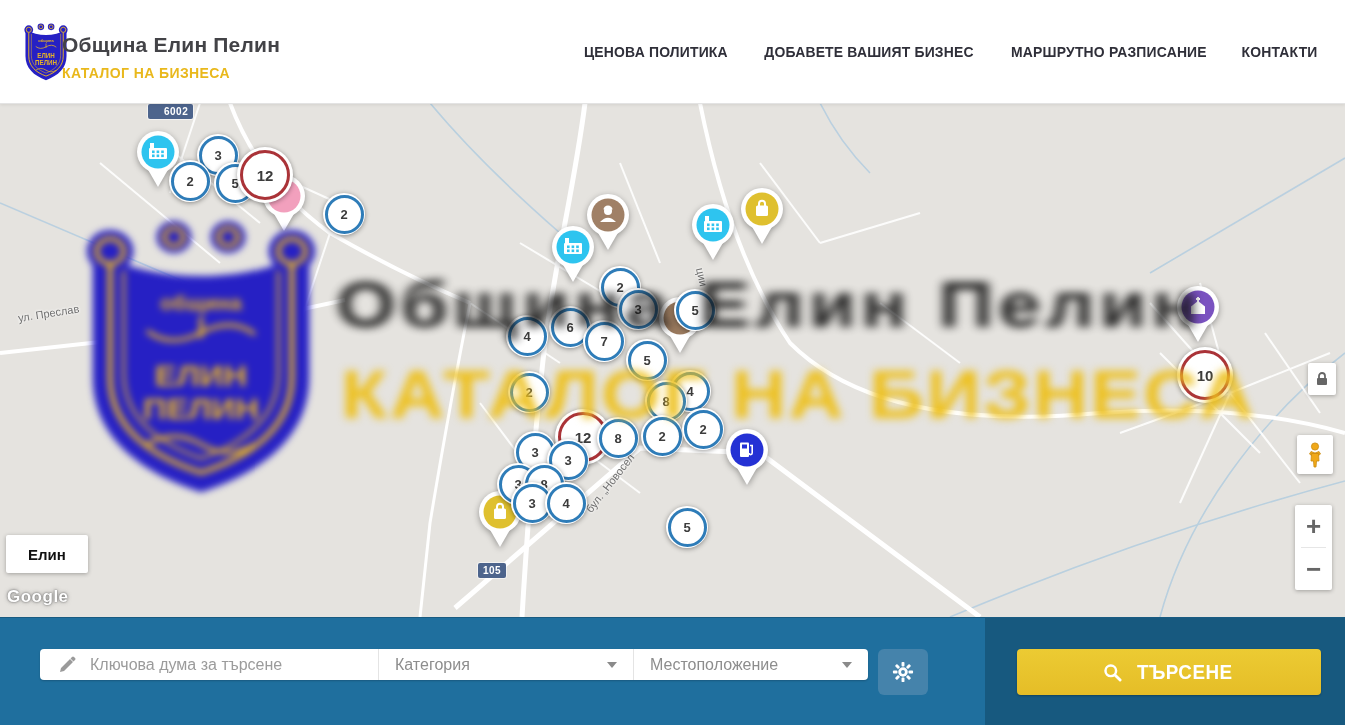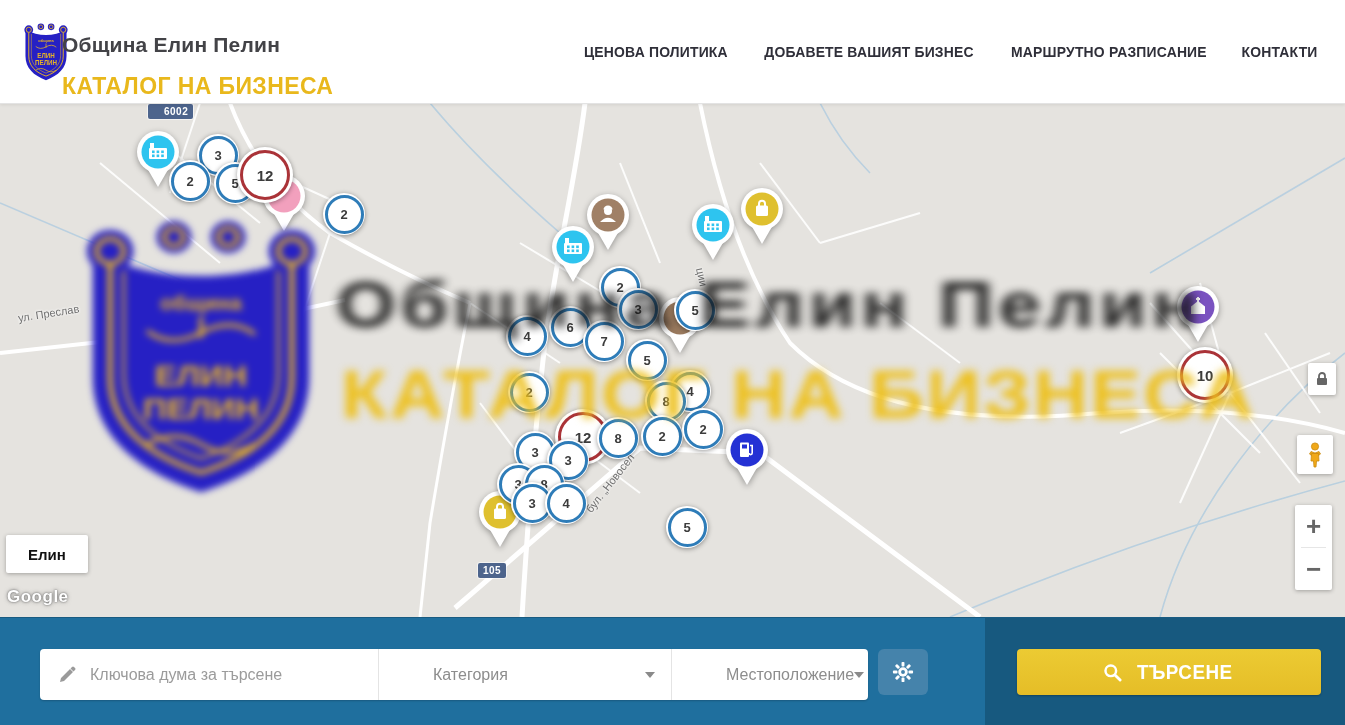--- a/index.html
+++ b/index.html
@@ -5,21 +5,21 @@
   html,body{margin:0;padding:0;}
   body{font-family:"Liberation Sans",sans-serif;background:#fff;}
   #page{position:relative;width:1345px;height:725px;overflow:hidden;background:#e5e3df;}
 
   
   #header{position:absolute;left:0;top:0;width:1345px;height:103px;background:#fff;
           border-bottom:1px solid #e3e3e3;box-shadow:0 1px 3px rgba(0,0,0,.08);z-index:50;}
   #logo-seal{position:absolute;left:24px;top:22px;width:44px;height:60px;}
   #brand{position:absolute;left:62px;top:33px;line-height:1.1;}
   #brand .t1{font-size:21px;font-weight:700;color:#434347;letter-spacing:.2px;}
-  #brand .t2{font-size:23px;font-weight:700;color:#e9b81c;letter-spacing:.4px;margin-top:18px;}
+  #brand .t2{font-size:14px;font-weight:700;color:#e9b81c;letter-spacing:.4px;margin-top:10px;}
   #nav{position:absolute;right:26px;top:0;height:103px;display:flex;align-items:center;gap:29px;}
   .nav-item{font-size:14.5px;font-weight:700;color:#2f2f39;letter-spacing:.2px;cursor:pointer;
             transform:scaleX(.96);transform-origin:center;white-space:nowrap;}
 
   
   #map{position:absolute;left:0;top:103px;width:1345px;height:514px;background:#e5e3df;z-index:1;}
   #roads{position:absolute;left:0;top:0;}
   .street-label{position:absolute;font-size:11px;color:#6f6f6f;white-space:nowrap;
                 text-shadow:0 0 3px #fff,0 0 3px #fff;z-index:2;}
   .road-shield{position:absolute;background:#4d648c;color:#fff;font-size:10px;font-weight:700;
@@ -62,22 +62,22 @@
   #ctrl-pegman{left:1297px;top:332px;width:36px;height:39px;}
   #ctrl-zoom{left:1295px;top:402px;width:37px;height:85px;flex-direction:column;padding:0;}
   #ctrl-zoom .zbtn{width:37px;height:42px;display:flex;align-items:center;justify-content:center;
                    font-size:26px;font-weight:700;color:#666;cursor:pointer;}
   #ctrl-zoom .zdiv{width:25px;height:1px;background:#e6e6e6;}
 
   
   #searchbar{position:absolute;left:0;top:617px;width:1345px;height:108px;background:#1f6f9e;z-index:50;
              border-top:1px solid rgba(0,0,0,.18);}
   #searchbar .dark{position:absolute;left:985px;top:0;width:360px;height:108px;background:#17597f;}
-  #fields{position:absolute;left:40px;top:31px;width:828px;height:51px;background:#fff;border-radius:4px;
-          display:flex;align-items:stretch;box-shadow:0 1px 2px rgba(0,0,0,.2);gap:38px;}
+  #fields{position:absolute;left:40px;top:31px;width:828px;height:31px;background:#fff;border-radius:4px;
+          display:flex;align-items:stretch;box-shadow:0 1px 2px rgba(0,0,0,.2);}
   #kw{flex:0 0 320px;display:flex;align-items:center;gap:12px;padding-left:18px;border-right:1px solid #e4e4e4;}
   #kw input{border:none;outline:none;font-size:16px;color:#555;width:250px;font-family:"Liberation Sans",sans-serif;}
   #kw input::placeholder{color:#9b9b9b;}
   .sel{display:flex;align-items:center;justify-content:space-between;padding:0 16px;cursor:pointer;}
   #sel-cat{flex:0 0 222px;border-right:1px solid #e4e4e4;text-align:right;}
   #sel-loc{flex:1;}
   .sel .sel-label{font-size:16px;color:#8d8d8d;}
   .sel .arrow{width:0;height:0;border-left:5px solid transparent;border-right:5px solid transparent;
               border-top:6px solid #8a8a8a;}
   #gear-btn{position:absolute;left:878px;top:31px;width:50px;height:46px;background:#4583ab;border-radius:6px;

